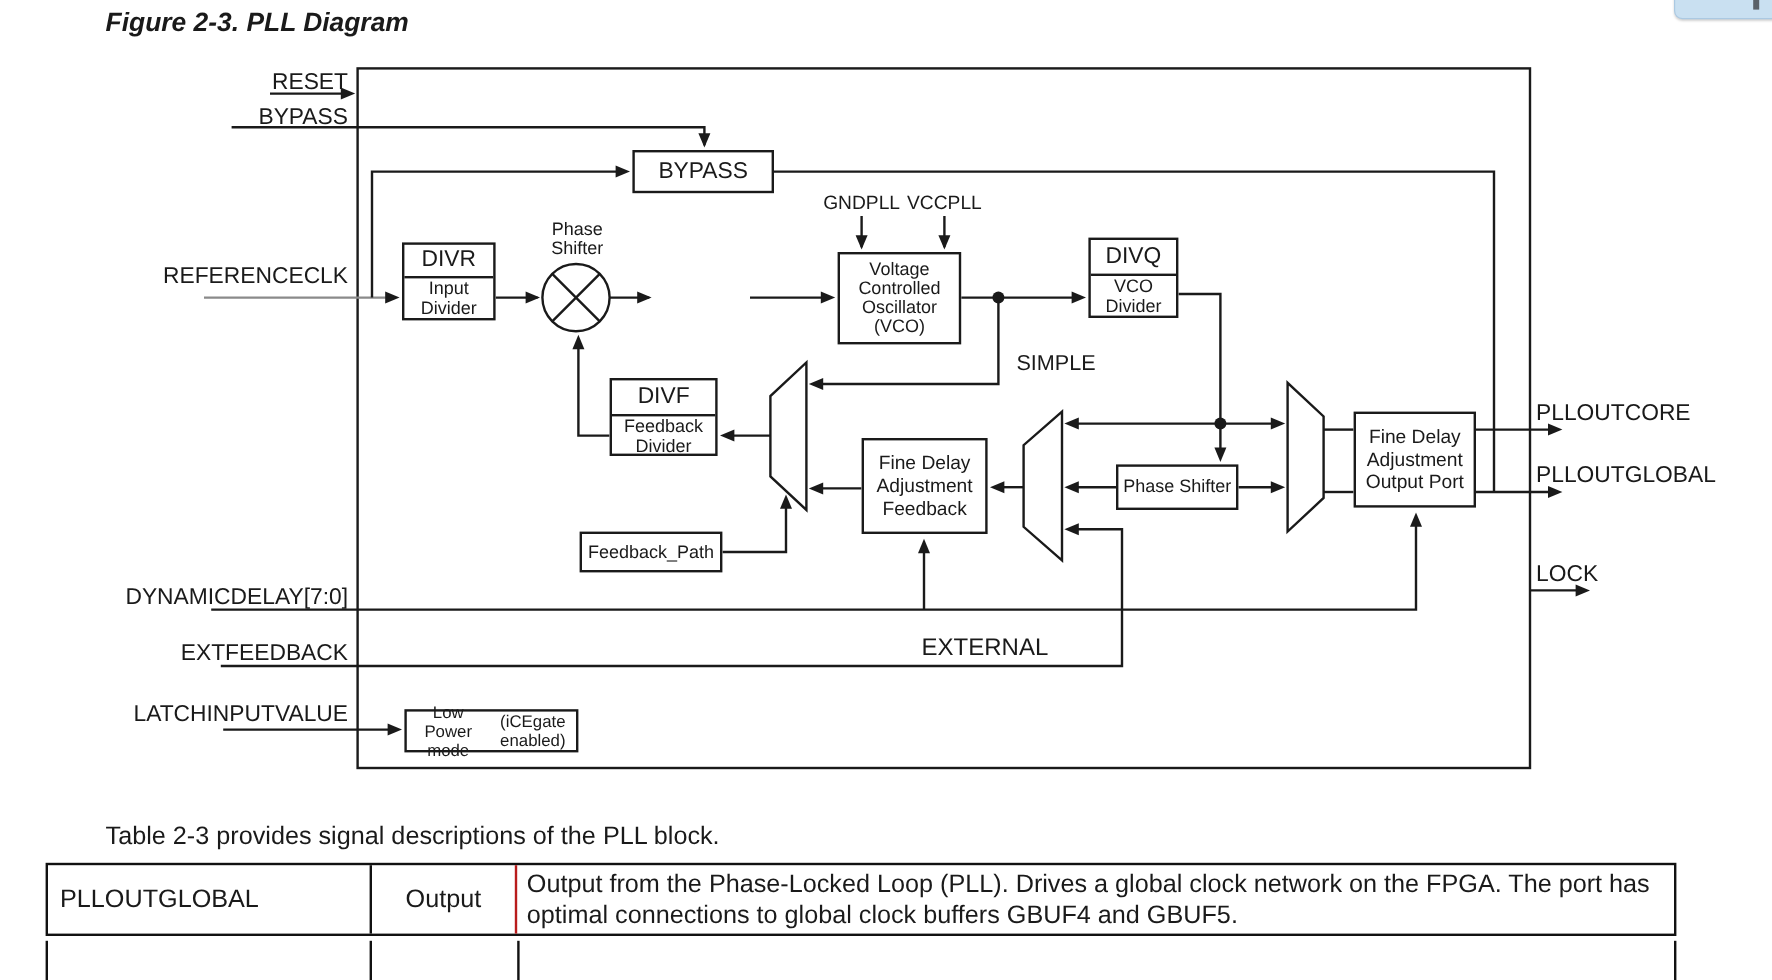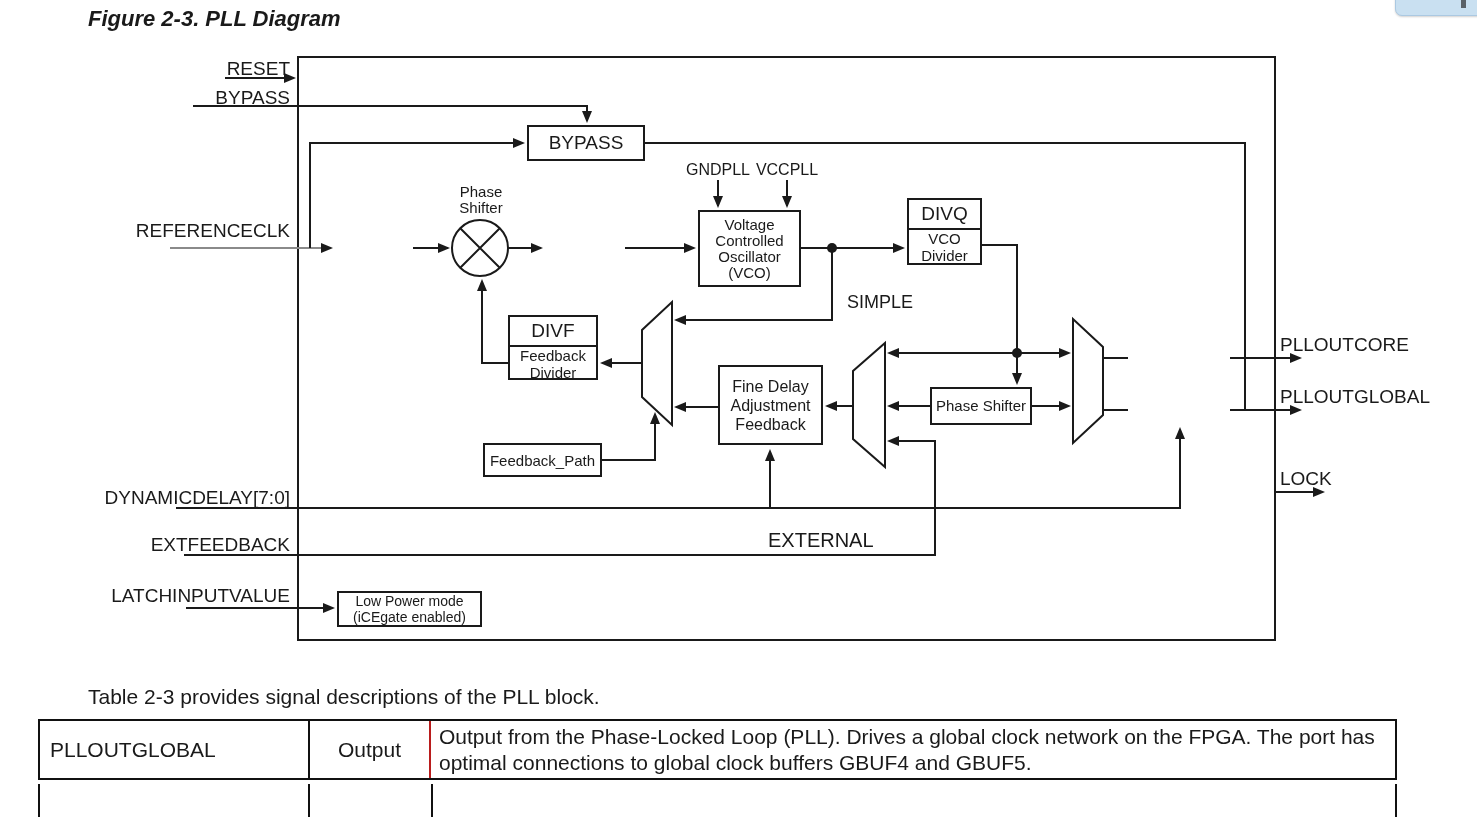--- a/index.html
+++ b/index.html
@@ -169,20 +169,24 @@
 
   <div class="abs sig" style="left:847px;top:292px;font-size:18px">SIMPLE</div>
   <div class="abs ctr" style="left:768px;top:529px;width:105px;font-size:20px">EXTERNAL</div>
 
   <div class="abs lbl2" style="left:441px;top:184px;width:80px">Phase Shifter</div>
 
   <div class="plain" style="left:527px;top:125px;width:118px;height:36px;font-size:19px">
     <span>BYPASS</span>
   </div>
 
+  <div class="blk" style="left:335px;top:202px;width:78px;height:65px">
+    <div class="hdr" style="height:26px">DIVR</div>
+    <div class="bod">Input Divider</div>
+  </div>
 
 
   <div class="plain lbl2" style="left:698px;top:210px;width:103px;height:77px">
     <span>Voltage Controlled Oscillator (VCO)</span>
   </div>
 
   <div class="blk" style="left:508px;top:315px;width:90px;height:65px">
     <div class="hdr" style="height:28px">DIVF</div>
     <div class="bod">Feedback Divider</div>
   </div>
@@ -193,26 +197,29 @@
   </div>
 
   <div class="plain" style="left:718px;top:365px;width:105px;height:80px;font-size:16px;line-height:19px">
     <span>Fine Delay Adjustment Feedback</span>
   </div>
 
   <div class="plain lbl2" style="left:930px;top:387px;width:102px;height:38px">
     <span>Phase Shifter</span>
   </div>
 
+  <div class="plain" style="left:1128px;top:343px;width:102px;height:80px;font-size:16px;line-height:19px">
+    <span>Fine Delay Adjustment Output Port</span>
+  </div>
 
   <div class="plain" style="left:483px;top:443px;width:119px;height:34px;font-size:15px">
     <span>Feedback_Path</span>
   </div>
 
-  <div class="plain" style="left:337px;top:591px;width:145px;height:36px;font-size:14px;line-height:16px;flex-direction:column">
+  <div class="plain" style="left:337px;top:591px;width:145px;height:36px;font-size:14px;line-height:16px;flex-direction:row">
     <span>Low Power mode</span>
     <span>(iCEgate enabled)</span>
   </div>
 
   <div class="abs" style="left:88px;top:685px;font-size:21px">Table 2-3 provides signal descriptions of the PLL block.</div>
 
   <div id="dtable">
     <div class="c1">PLLOUTGLOBAL</div>
     <div class="c2">Output</div>
     <div class="c3">Output from the Phase-Locked Loop (PLL). Drives a global clock network on the FPGA. The port has optimal connections to global clock buffers GBUF4 and GBUF5.</div>

